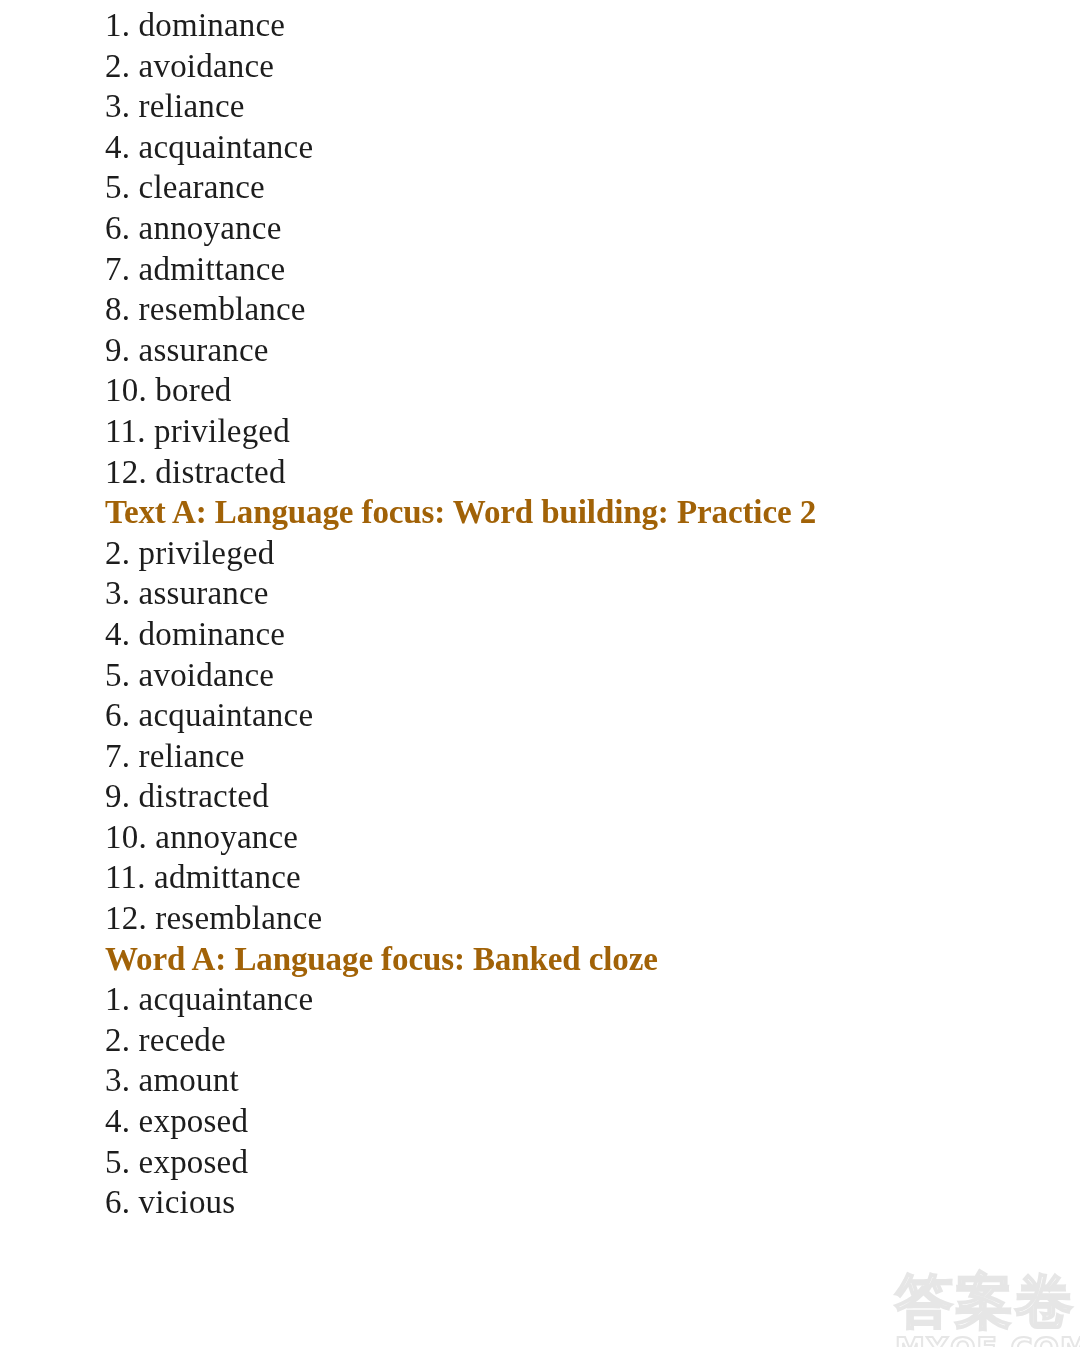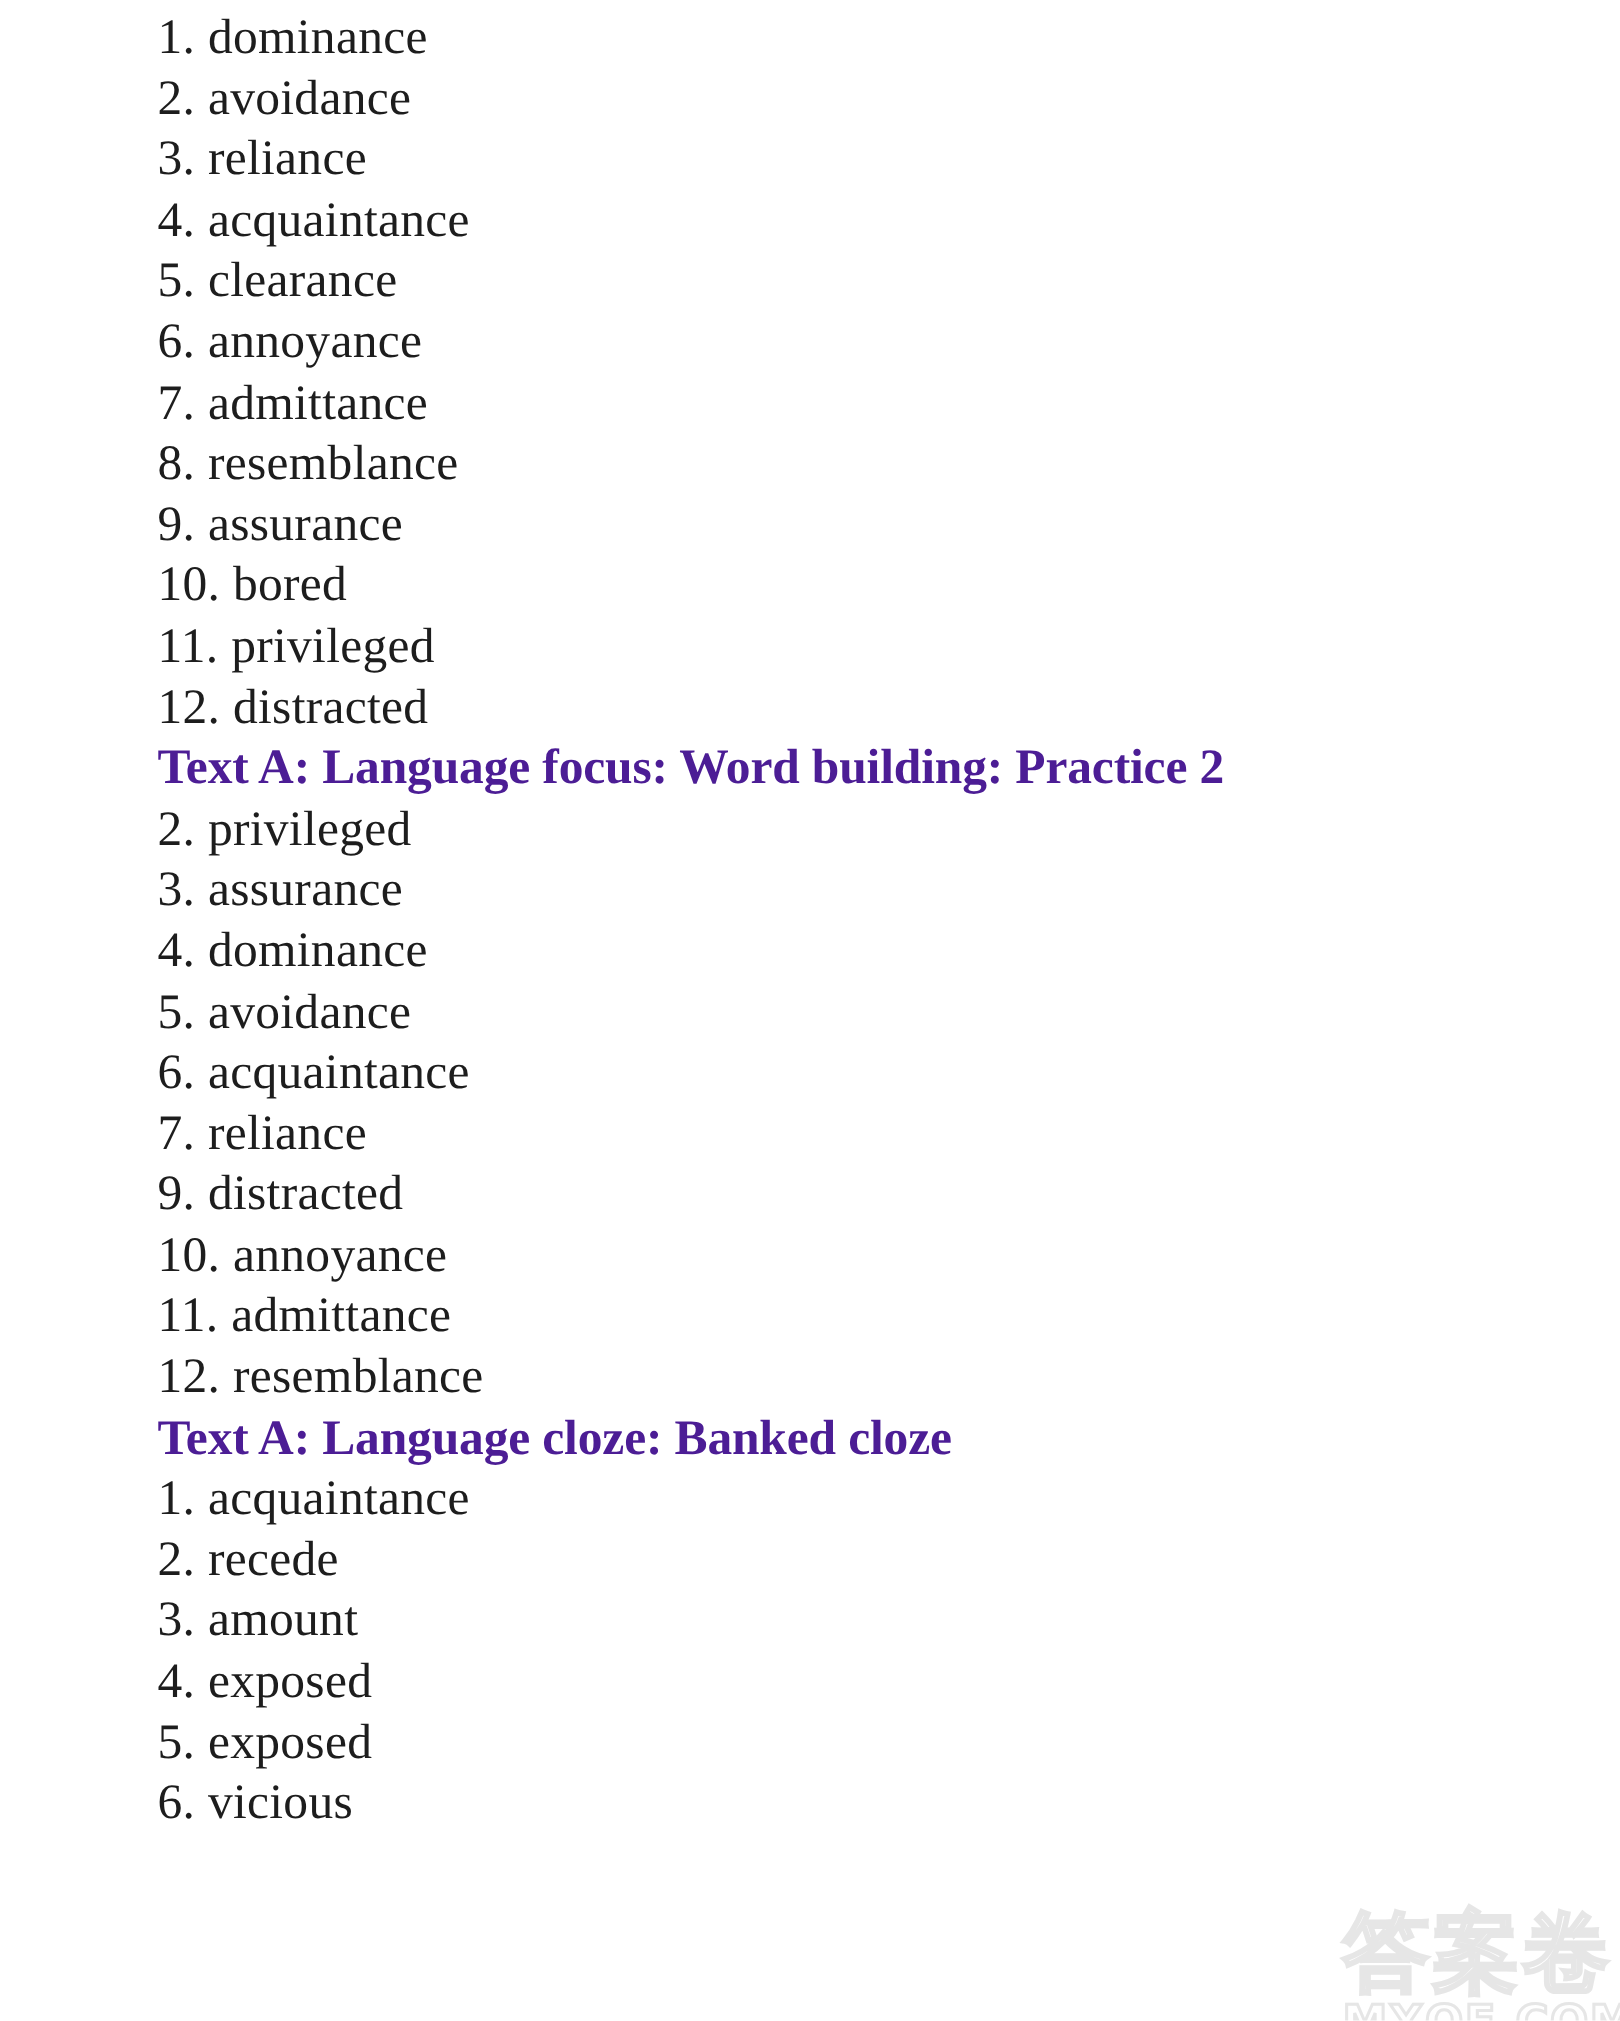--- a/index.html
+++ b/index.html
@@ -48,21 +48,21 @@
   .answer-line .word {
     display: inline;
   }
 
   .section-heading {
     font-size: 33px;
     line-height: 40.6px;
     font-weight: bold;
     letter-spacing: -0.1px;
     white-space: nowrap;
-    color: #4c1d95;
+    color: #a16207;
   }
 
   
   #watermark {
     position: absolute;
     left: 895px;
     top: 1243px;
     width: 180px;
     height: 100px;
     pointer-events: none;
@@ -125,21 +125,21 @@
       <div class="answer-line"><span class="num">4.</span> <span class="word">dominance</span></div>
       <div class="answer-line"><span class="num">5.</span> <span class="word">avoidance</span></div>
       <div class="answer-line"><span class="num">6.</span> <span class="word">acquaintance</span></div>
       <div class="answer-line"><span class="num">7.</span> <span class="word">reliance</span></div>
       <div class="answer-line"><span class="num">9.</span> <span class="word">distracted</span></div>
       <div class="answer-line"><span class="num">10.</span> <span class="word">annoyance</span></div>
       <div class="answer-line"><span class="num">11.</span> <span class="word">admittance</span></div>
       <div class="answer-line"><span class="num">12.</span> <span class="word">resemblance</span></div>
     </div>
 
-    <div class="section-heading">Text A: Language cloze: Banked cloze</div>
+    <div class="section-heading">Word A: Language focus: Banked cloze</div>
     <div class="answer-list">
       <div class="answer-line"><span class="num">1.</span> <span class="word">acquaintance</span></div>
       <div class="answer-line"><span class="num">2.</span> <span class="word">recede</span></div>
       <div class="answer-line"><span class="num">3.</span> <span class="word">amount</span></div>
       <div class="answer-line"><span class="num">4.</span> <span class="word">exposed</span></div>
       <div class="answer-line"><span class="num">5.</span> <span class="word">exposed</span></div>
       <div class="answer-line"><span class="num">6.</span> <span class="word">vicious</span></div>
     </div>
   </div>
 

